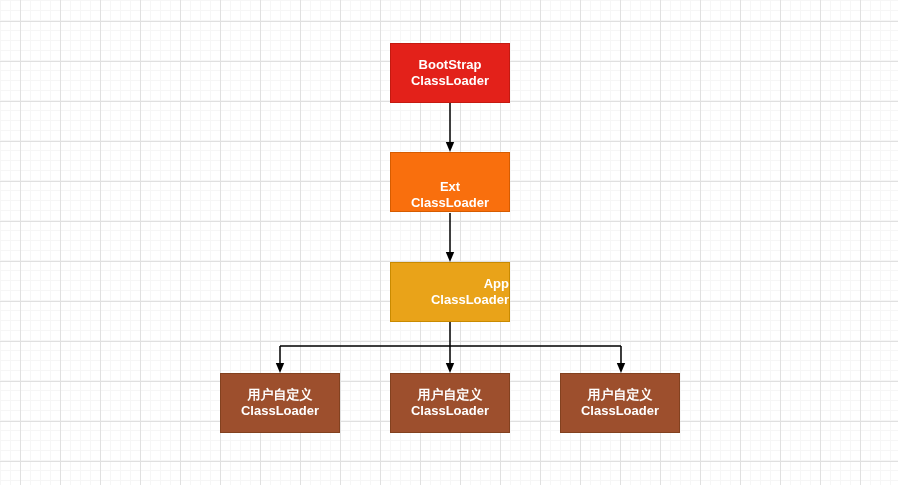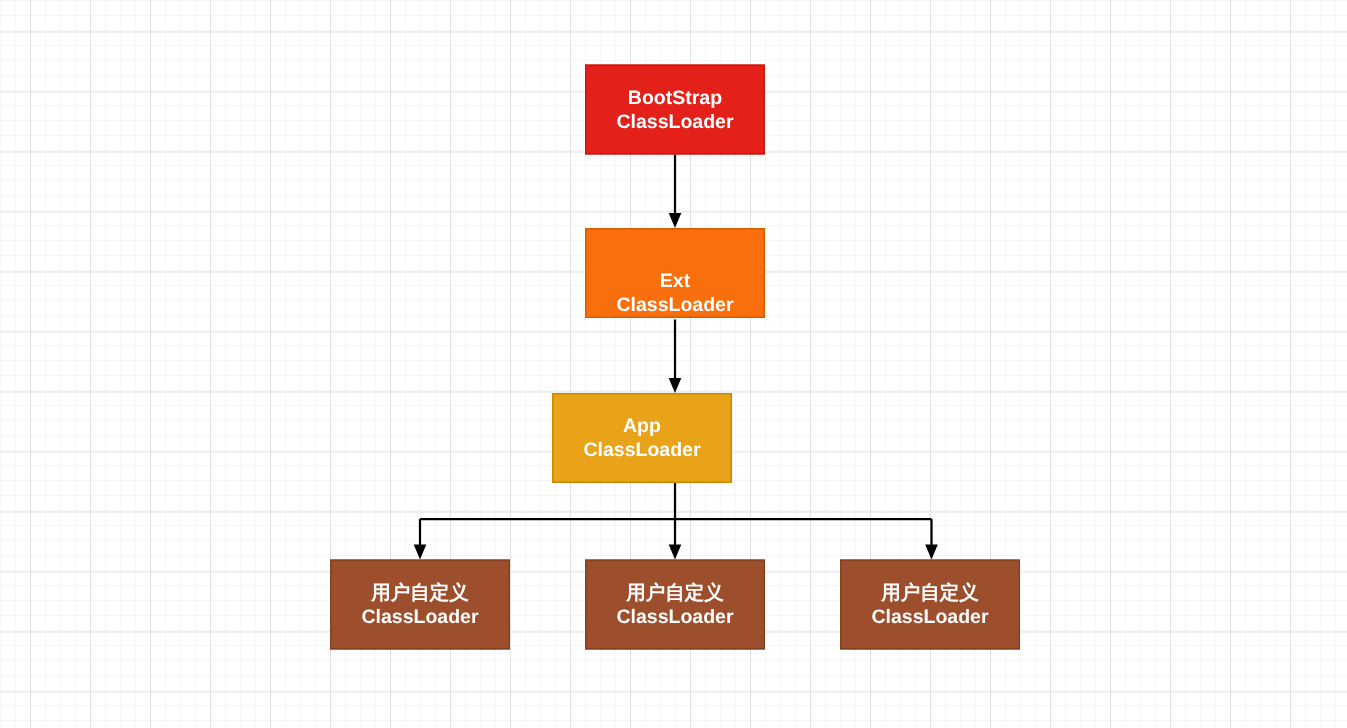--- a/index.html
+++ b/index.html
@@ -86,21 +86,21 @@
   <div class="node" style="left: 390px; top: 43px; background-color: rgb(227, 33, 26); border-color: rgb(196, 26, 16);">
     <span class="node-line">BootStrap</span>
     <span class="node-line">ClassLoader</span>
   </div>
 
   <div class="node" style="left: 390px; top: 152px; background-color: rgb(249, 111, 13); border-color: rgb(214, 92, 0); justify-content: flex-end;">
     <span class="node-line">Ext</span>
     <span class="node-line">ClassLoader</span>
   </div>
 
-  <div class="node" style="left: 368px; top: 262px; background-color: rgb(233, 163, 25); border-color: rgb(201, 138, 0);">
+  <div class="node" style="left: 390px; top: 262px; background-color: rgb(233, 163, 25); border-color: rgb(201, 138, 0); align-items: flex-end;">
     <span class="node-line">App</span>
     <span class="node-line">ClassLoader</span>
   </div>
 
   <div class="node" style="left: 220px; top: 373px; background-color: rgb(157, 79, 45); border-color: rgb(131, 65, 31);">
     <span class="node-line">用户自定义</span>
     <span class="node-line">ClassLoader</span>
   </div>
 
   <div class="node" style="left: 390px; top: 373px; background-color: rgb(157, 79, 45); border-color: rgb(131, 65, 31);">

